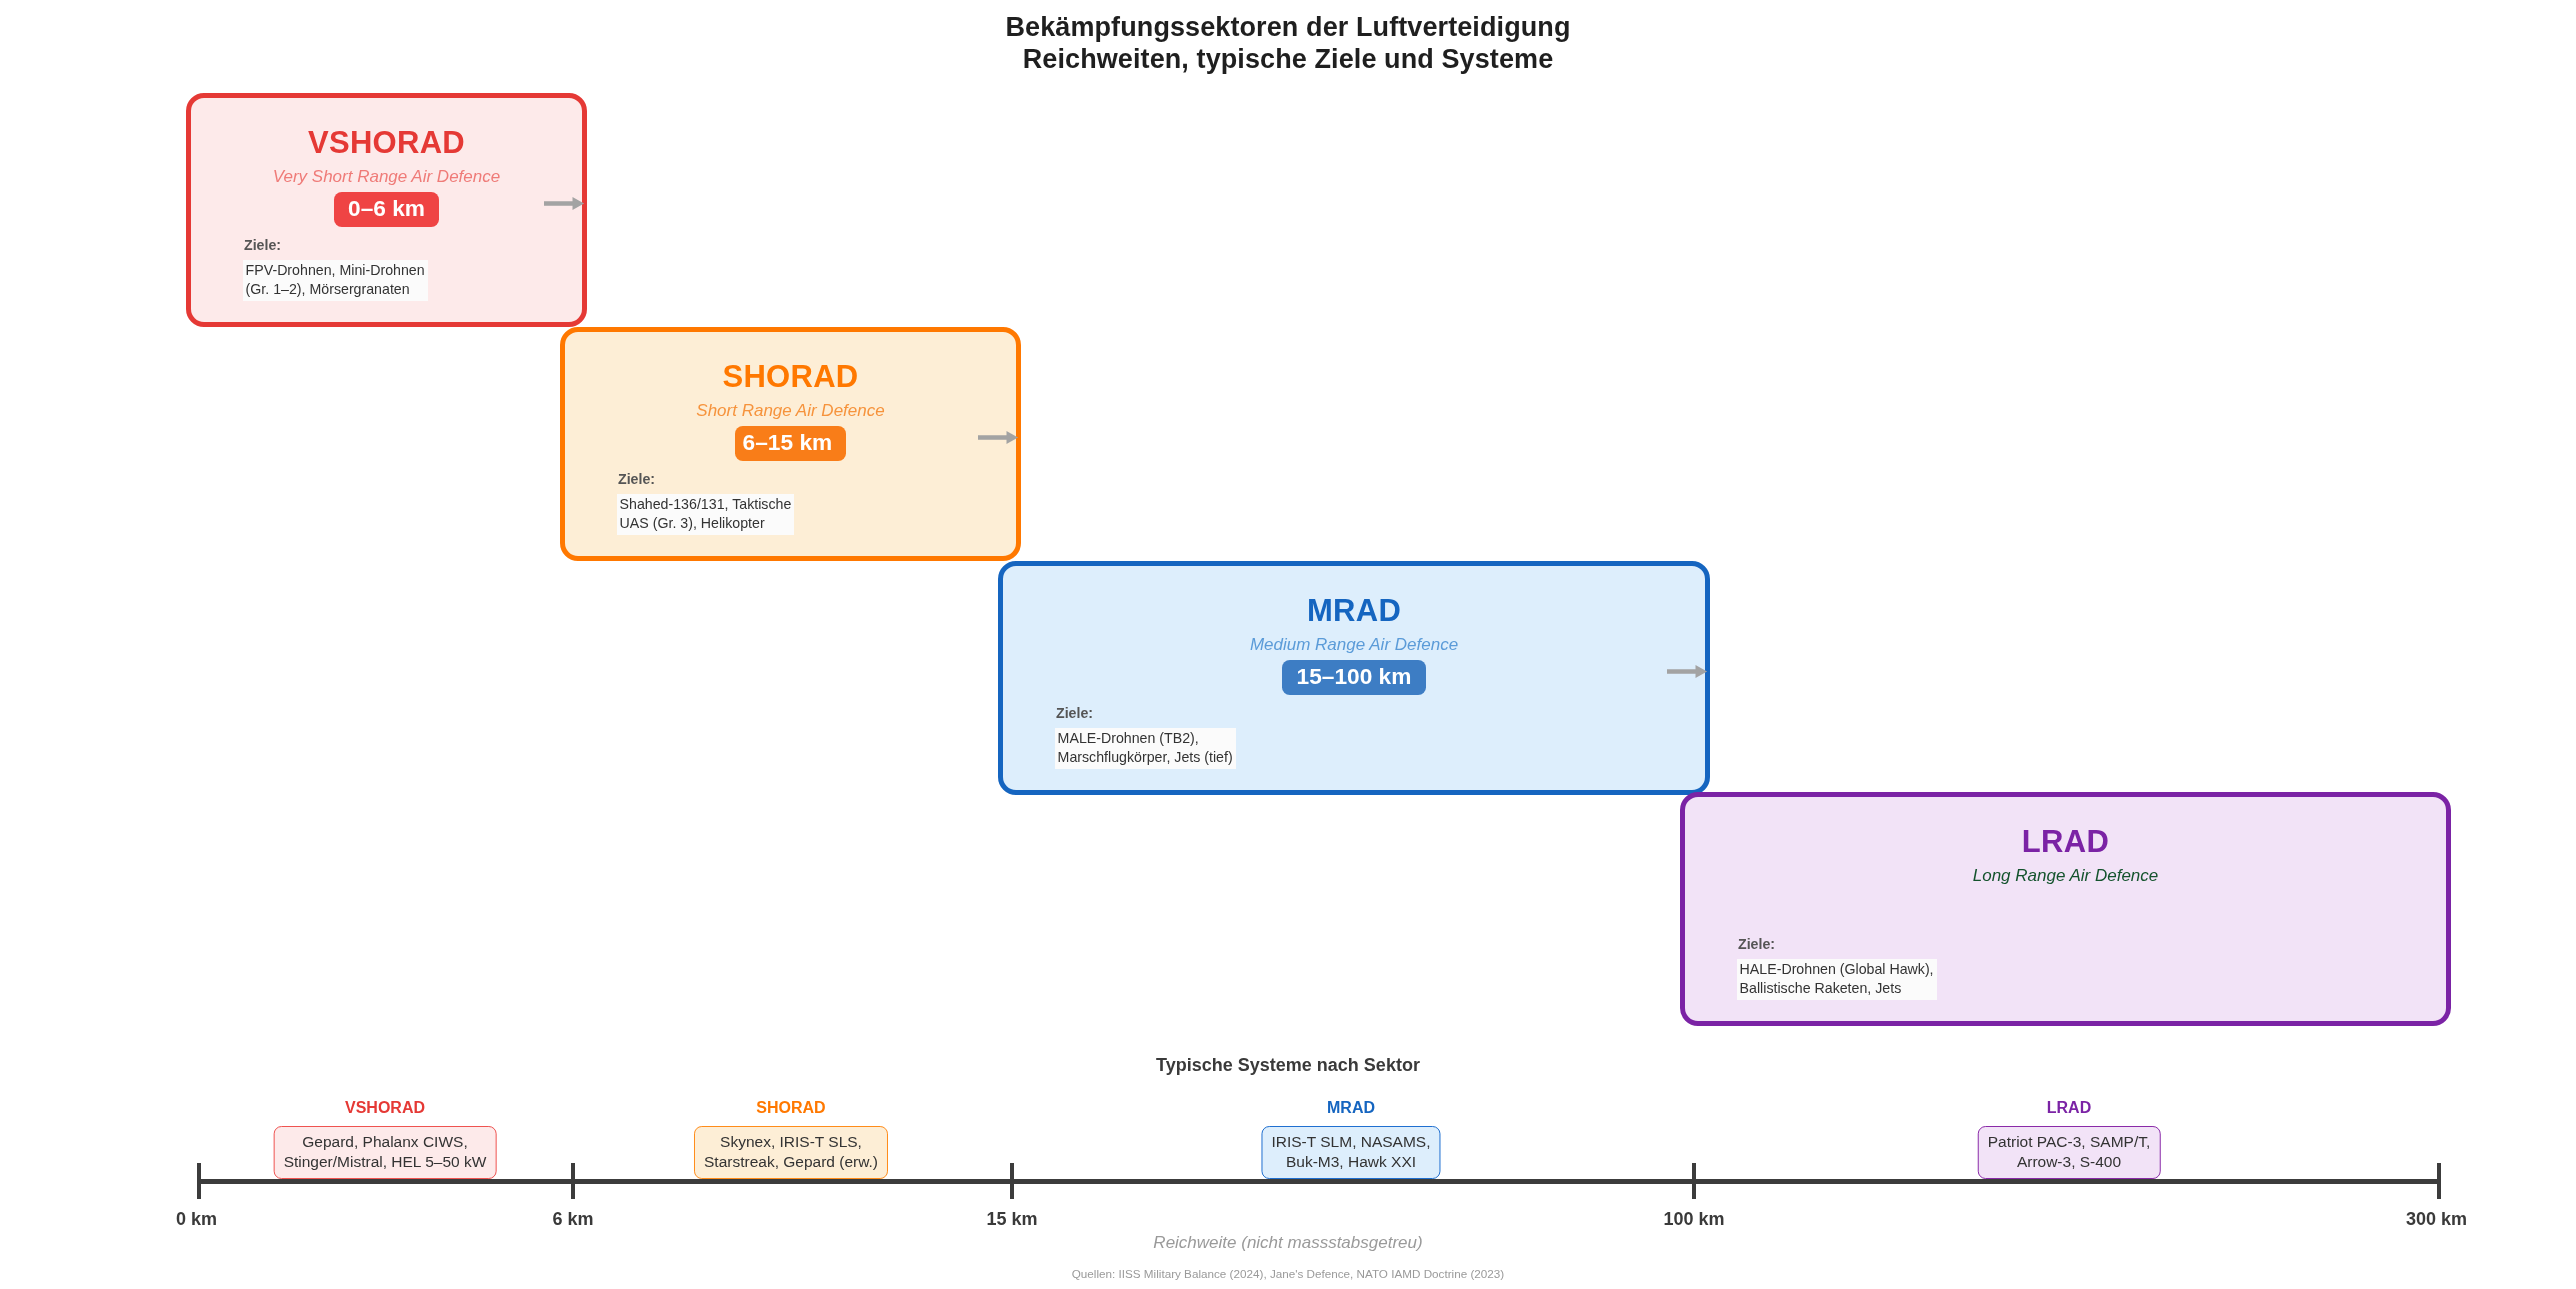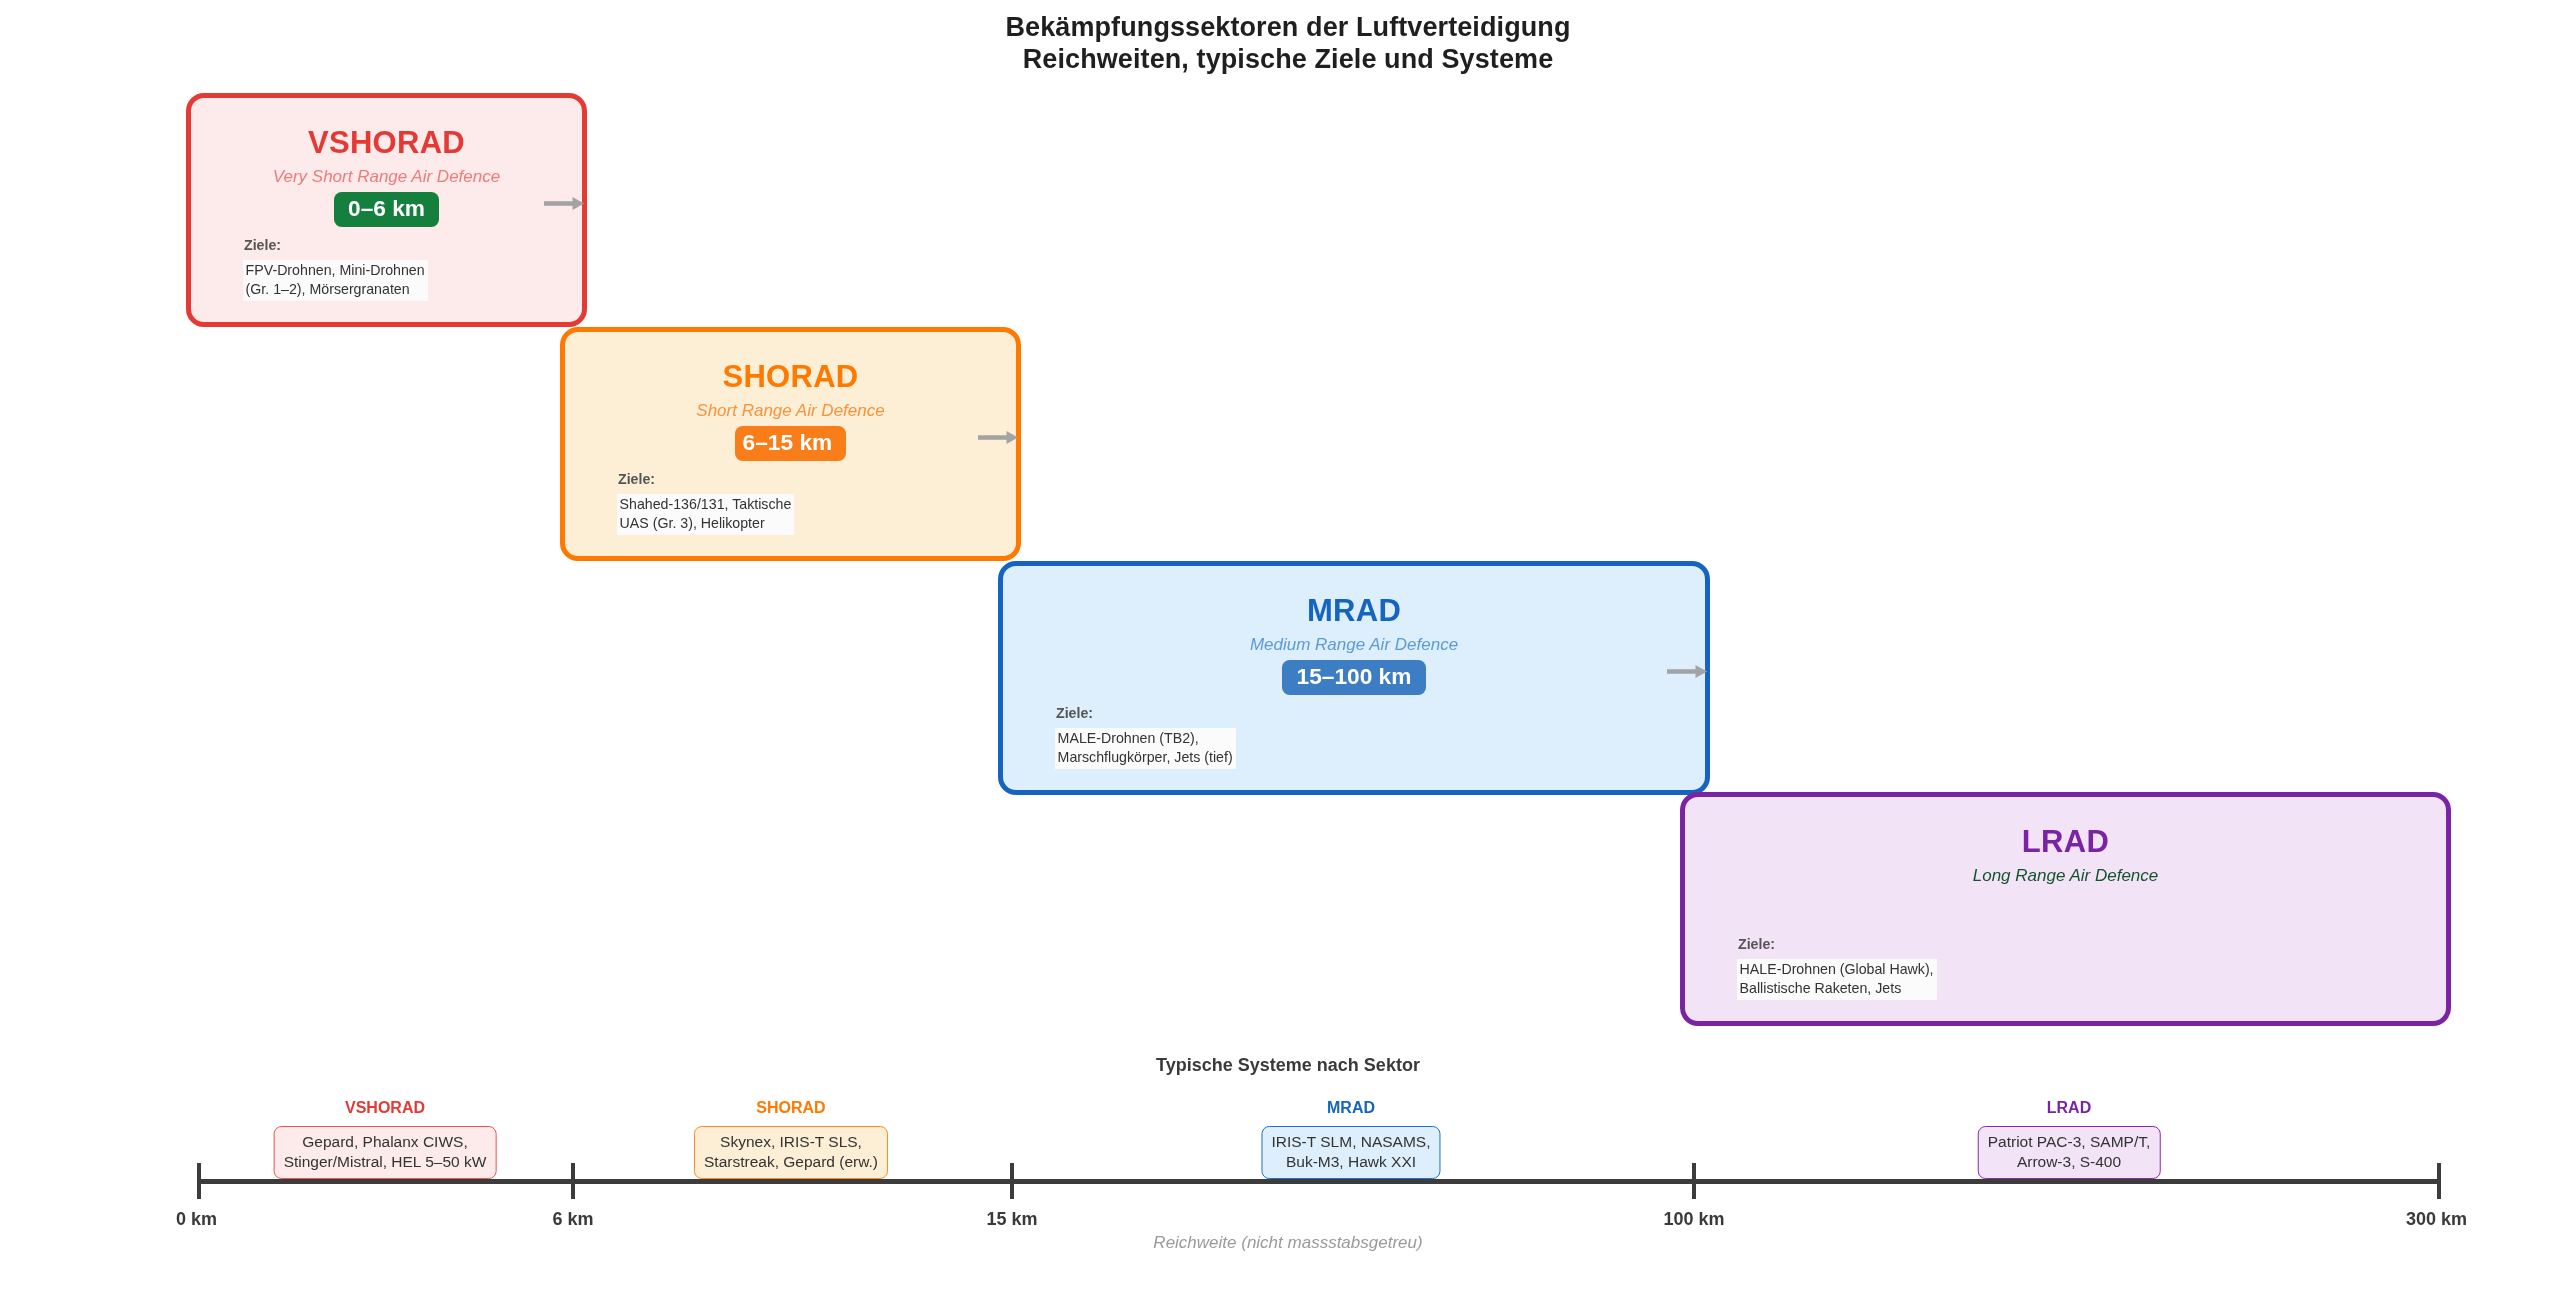--- a/index.html
+++ b/index.html
@@ -134,21 +134,21 @@
 
   <div class="title-wrap">
     <span class="title-line">Bekämpfungssektoren der Luftverteidigung</span>
     <span class="title-line">Reichweiten, typische Ziele und Systeme</span>
   </div>
 
   <div class="sector" style="left:186px;top:93px;width:401px;height:234px;border-color:#e53935;background:#fdeaea;">
     <div class="s-abbr" style="top:27px;color:#e53935;">VSHORAD</div>
     <div class="s-full" style="top:69px;color:#ef7b78;">Very Short Range Air Defence</div>
     <div class="s-badge-row" style="top:94px;">
-      <span class="s-badge" style="background:#15803d;">0–6 km</span>
+      <span class="s-badge" style="background:#ef4444;">0–6 km</span>
     </div>
     <div class="s-ziele-label" style="left:53px;top:139px;">Ziele:</div>
     <div class="s-targets" style="left:52px;top:162px;">FPV-Drohnen, Mini-Drohnen
 (Gr. 1–2), Mörsergranaten</div>
     <svg class="flow-arrow" style="right:-5.8px;top:97px;" viewBox="0 0 68 26" xmlns="http://www.w3.org/2000/svg">
       <path d="M0 13 H48" stroke="#a3a3a3" stroke-width="7" fill="none"></path>
       <path d="M44 3 L62 13 L44 23 Z" fill="#a3a3a3"></path>
     </svg>
   </div>
 
@@ -225,15 +225,16 @@
   <div class="axis-tick" style="left:2437px;top:1163px;height:36px;"></div>
 
   <div class="axis-tick-label first" style="left:176px;top:1209px;">0 km</div>
   <div class="axis-tick-label" style="left:573px;top:1209px;">6 km</div>
   <div class="axis-tick-label" style="left:1012px;top:1209px;">15 km</div>
   <div class="axis-tick-label" style="left:1694px;top:1209px;">100 km</div>
   <div class="axis-tick-label last" style="left:2467px;top:1209px;">300 km</div>
 
   <div class="axis-caption" style="top:1233px;">Reichweite (nicht massstabsgetreu)</div>
 
+  <div class="footer-note" style="top:1267px;">Quellen: IISS Military Balance (2024), Jane's Defence, NATO IAMD Doctrine (2023)</div>
 
 </div>
 
 
 </body></html>

